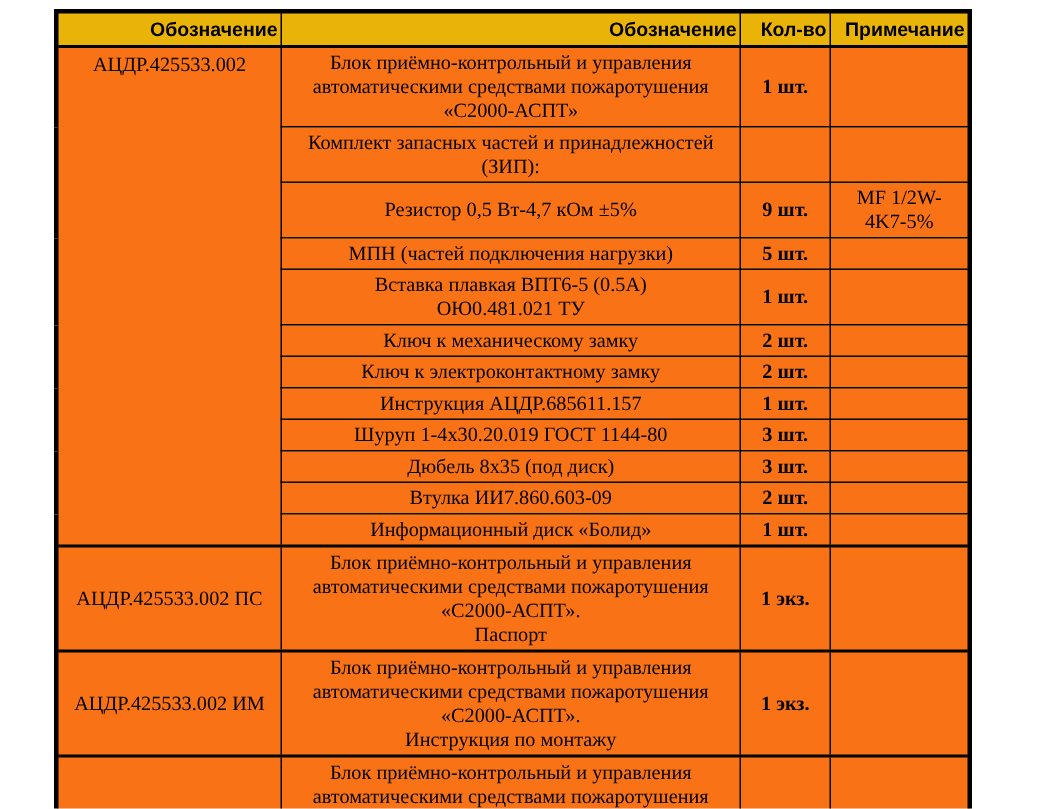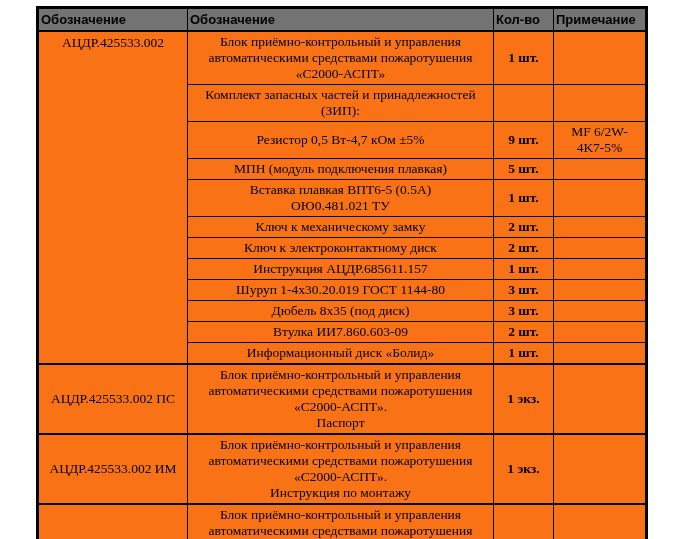--- a/index.html
+++ b/index.html
@@ -27,26 +27,26 @@
   }
   col.c-desig { width: 150px; }
   col.c-name  { width: 306px; }
   col.c-qty   { width: 60px; }
   col.c-note  { width: 93px; }
 
   th {
     font-family: "Liberation Sans", sans-serif;
     font-weight: bold;
     font-size: 13px;
-    text-align: left;
+    text-align: right;
     vertical-align: middle;
     border: 1px solid #000;
     border-bottom: 2px solid #000;
     padding: 3px 2px;
-    background: #737373;
+    background: #eab308;
   }
   td {
     border: 1px solid #000;
     font-size: 13.5px;
     line-height: 16px;
     padding: 2px 3px;
     vertical-align: middle;
     background: #f97316;
   }
   td.designation {
@@ -106,41 +106,41 @@
         </tr>
         <tr>
           <td class="name">Комплект запасных частей и принадлежностей
 (ЗИП):</td>
           <td class="qty"></td>
           <td class="note"></td>
         </tr>
         <tr>
           <td class="name">Резистор 0,5 Вт-4,7 кОм ±5%</td>
           <td class="qty">9 шт.</td>
-          <td class="note">MF 6/2W-
+          <td class="note">MF 1/2W-
 4K7-5%</td>
         </tr>
         <tr>
-          <td class="name">МПН (модуль подключения плавкая)</td>
+          <td class="name">МПН (частей подключения нагрузки)</td>
           <td class="qty">5 шт.</td>
           <td class="note"></td>
         </tr>
         <tr>
           <td class="name">Вставка плавкая ВПТ6-5 (0.5А)
 ОЮ0.481.021 ТУ</td>
           <td class="qty">1 шт.</td>
           <td class="note"></td>
         </tr>
         <tr>
           <td class="name">Ключ к механическому замку</td>
           <td class="qty">2 шт.</td>
           <td class="note"></td>
         </tr>
         <tr>
-          <td class="name">Ключ к электроконтактному диск</td>
+          <td class="name">Ключ к электроконтактному замку</td>
           <td class="qty">2 шт.</td>
           <td class="note"></td>
         </tr>
         <tr>
           <td class="name">Инструкция АЦДР.685611.157</td>
           <td class="qty">1 шт.</td>
           <td class="note"></td>
         </tr>
         <tr>
           <td class="name">Шуруп 1-4х30.20.019 ГОСТ 1144-80</td>

